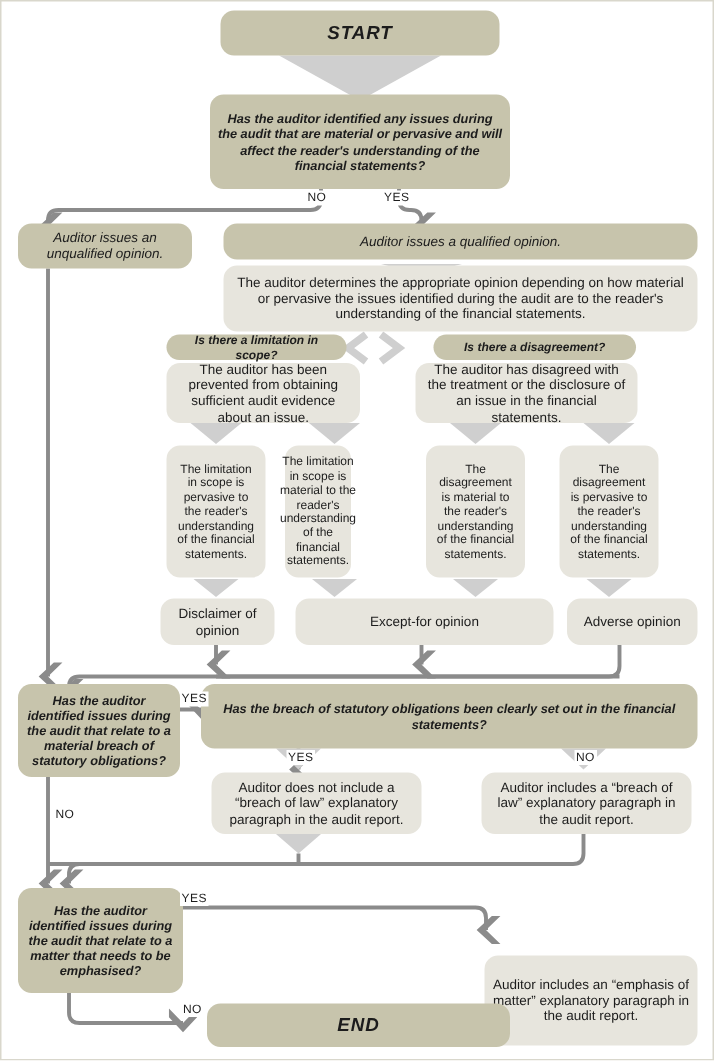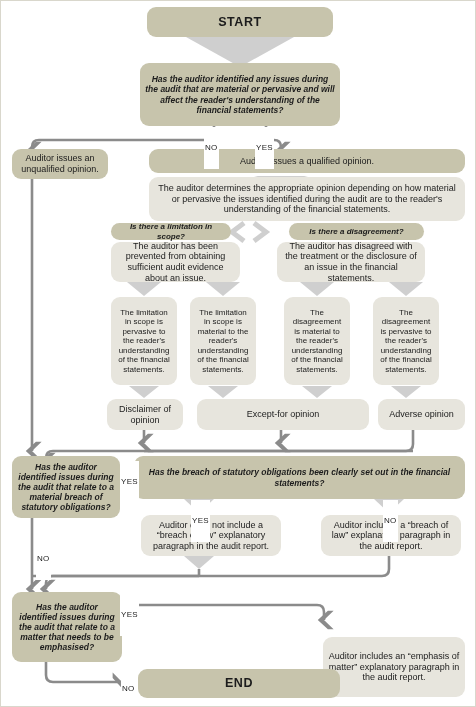--- a/index.html
+++ b/index.html
@@ -28,32 +28,32 @@
     display:flex;
     align-items:center;
     justify-content:center;
     text-align:center;
     border-radius:9px;
     color:#1c1c1c;
     line-height:1.18;
     padding:3px 5px;
     z-index:3;
   }
-  .dark{ background:#c7c4ac; }
+  .dark{ background:#c7c4ac;font-style:italic; }
   .light{ background:#e7e5dd; }
   .ital{ font-style:italic; font-weight:bold; }
   .terminal{ font-size:12.5px; letter-spacing:.6px; font-weight:bold;}
   .lbl{
     position:absolute;
     font-size:8px;
     color:#1c1c1c;
     letter-spacing:.3px;
     z-index:4;
     background:#ffffff;
-    padding:16px 1px;
+    padding:0 1px;
     line-height:10px;
   }
   .f9{font-size:9px;}
   .f85{font-size:8.5px;}
   .f8{font-size:8px;}
 </style>
 </head>
 <body>
 
 <div id="page">
@@ -126,21 +126,21 @@
   <div class="box dark terminal" style="left:146px;top:6px;width:186px;height:30px;">
     <span>START</span>
   </div>
 
   <div class="box dark ital f85" style="left:139px;top:62px;width:200px;height:63px;">
     <span>Has the auditor identified any issues during the audit that are material or pervasive and will affect the reader's understanding of the financial statements?</span>
   </div>
   <div class="lbl" style="left:203px;top:126px;">NO</div>
   <div class="lbl" style="left:254px;top:126px;">YES</div>
 
-  <div class="box dark f9" style="left:11px;top:148px;width:96px;height:30px;">
+  <div class="box dark f9" style="left:11px;top:148px;width:116px;height:30px;">
     <span>Auditor issues an unqualified opinion.</span>
   </div>
 
   <div class="box dark f9" style="left:148px;top:148px;width:316px;height:24px;">
     <span>Auditor issues a qualified opinion.</span>
   </div>
 
   <div class="box light f9" style="left:148px;top:176px;width:316px;height:44px;justify-content:flex-end;">
     <span>The auditor determines the appropriate opinion depending on how material or pervasive the issues identified during the audit are to the reader's understanding of the financial statements.</span>
   </div>
@@ -155,21 +155,21 @@
   <div class="box dark ital f8" style="left:288px;top:222px;width:135px;height:17px;">
     <span>Is there a disagreement?</span>
   </div>
   <div class="box light f9" style="left:276px;top:241px;width:148px;height:40px;">
     <span>The auditor has disagreed with the treatment or the disclosure of an issue in the financial statements.</span>
   </div>
 
   <div class="box light f8" style="left:110px;top:296px;width:66px;height:88px;">
     <span>The limitation in scope is pervasive to the reader's understanding of the financial statements.</span>
   </div>
-  <div class="box light f8" style="left:189px;top:296px;width:66px;height:88px;">
+  <div class="box light f8" style="left:189px;top:296px;width:44px;height:88px;">
     <span>The limitation in scope is material to the reader's understanding of the financial statements.</span>
   </div>
   <div class="box light f8" style="left:283px;top:296px;width:66px;height:88px;">
     <span>The disagreement is material to the reader's understanding of the financial statements.</span>
   </div>
   <div class="box light f8" style="left:372px;top:296px;width:66px;height:88px;">
     <span>The disagreement is pervasive to the reader's understanding of the financial statements.</span>
   </div>
 
   <div class="box light f9" style="left:106px;top:398px;width:76px;height:31px;">

